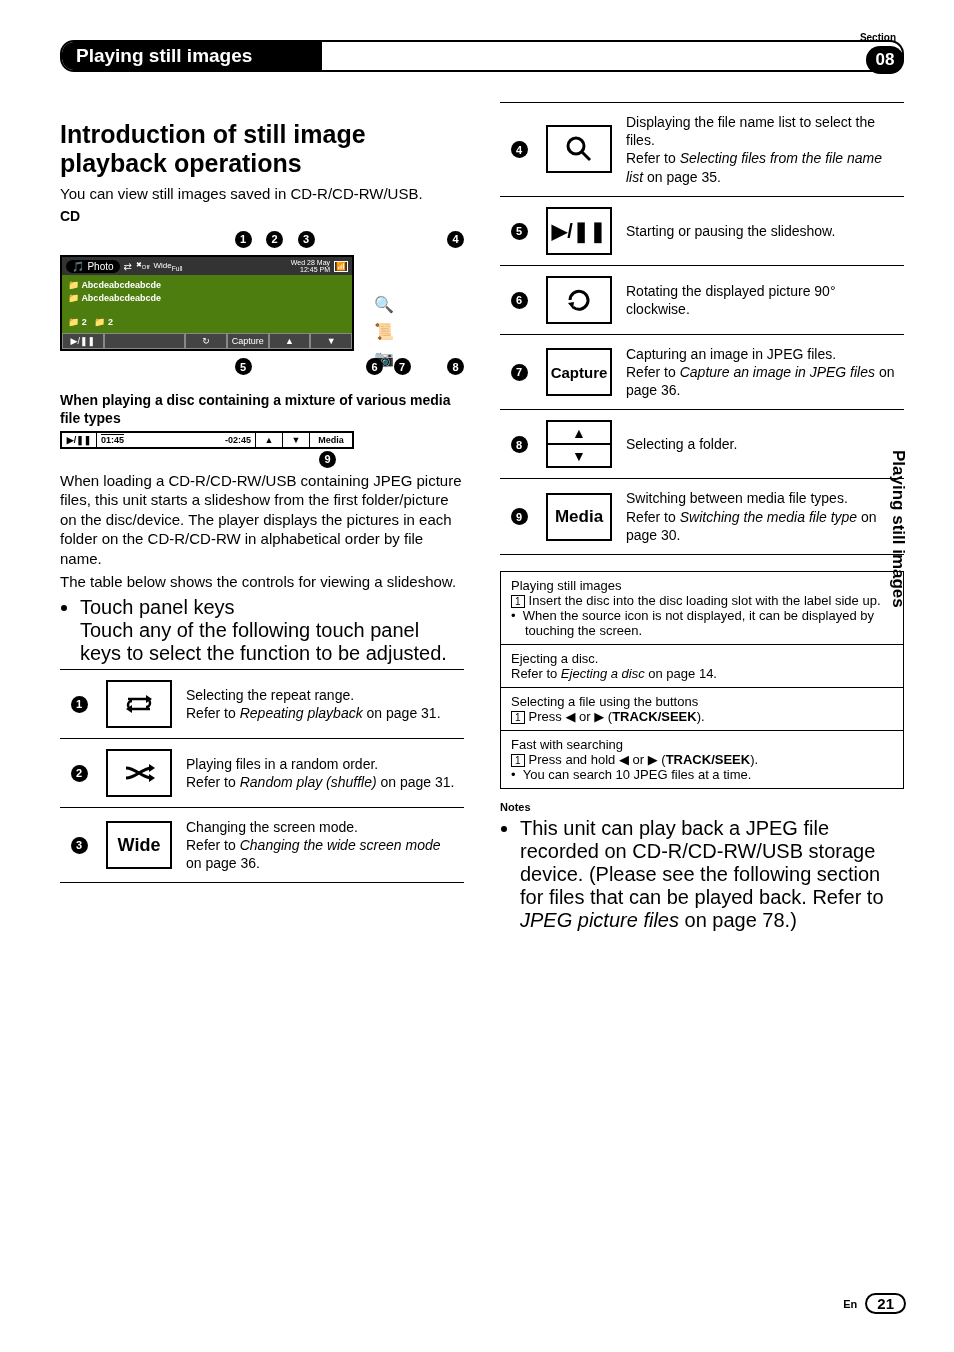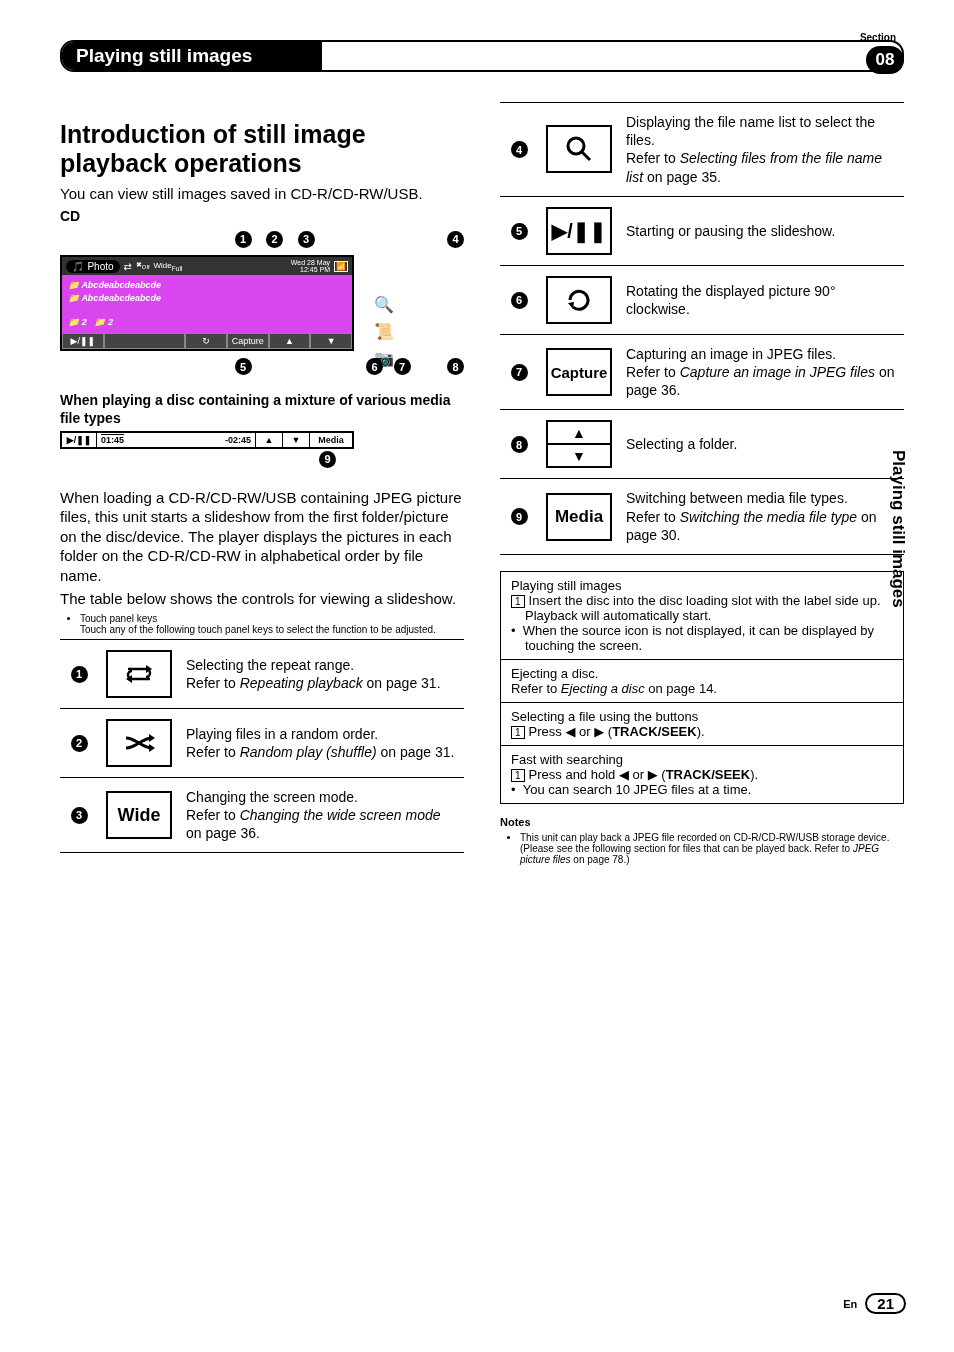--- a/index.html
+++ b/index.html
@@ -47,31 +47,31 @@
   h2 { font-size: 25px; margin: 18px 0 6px 0; line-height: 1.15; font-weight: bold; }
   p { font-size: 15px; line-height: 1.3; margin: 4px 0; }
   .small-bold { font-weight: bold; font-size: 14px; }
   .ui-screenshot {
     border: 2px solid #000; width: 290px;
     background: #fff; font-size: 10px;
     margin: 6px 0;
   }
   .ui-topbar { display: flex; align-items: center; background: #333; color:#fff; padding: 2px 4px; gap: 4px;}
   .ui-topbar .pill { background:#000; border-radius:8px; padding:1px 6px; display:flex; align-items:center; gap:3px;}
-  .ui-body { background: #d946ef; color:#fff; padding: 4px 6px; font-weight: bold; font-size:9px; line-height:1.4;font-style:italic;}
+  .ui-body { background: #4d7c0f; color:#fff; padding: 4px 6px; font-weight: bold; font-size:9px; line-height:1.4;}
   .ui-btnrow { display:flex; background:#222; }
   .ui-btn { border:1px solid #888; background:#444; color:#fff; flex:1; text-align:center; padding:2px 0; font-size:9px; }
   .circle-num {
     display: inline-flex; width: 17px; height: 17px; border-radius: 50%;
     background: #000; color: #fff; font-size: 11px; font-weight: bold;
     align-items: center; justify-content: center;
   }
   .callout-row { text-align: right; position: relative; height: 20px;}
   ul.bullets { margin: 4px 0; padding-left: 20px; }
-  ul.bullets li { font-size: 10px; margin: 2px 0; }
+  ul.bullets li { font-size: 20px; margin: 2px 0; }
   table.controls { border-collapse: collapse; width: 100%; }
   table.controls td { border-top: 1px solid #000; padding: 10px 6px; vertical-align: middle; font-size: 14px; }
   table.controls tr:last-child td { border-bottom: 1px solid #000; }
   table.controls td.num { width: 26px; text-align:center; }
   table.controls td.iconcell { width: 70px; text-align:center; }
   .icon-box { border: 2px solid #000; width: 62px; height: 44px; display:inline-flex; align-items:center; justify-content:center; font-weight:bold; }
   .icon-box.split { flex-direction: column; }
   .icon-box.split > div { flex:1; display:flex; align-items:center; justify-content:center; width:100%; }
   .icon-box.split > div:first-child { border-bottom: 2px solid #000; }
   .desc { font-size: 14px; line-height: 1.3; }
@@ -171,21 +171,21 @@
       <div style="flex:2; position:relative;">
         <span style="text-decoration:overline">01:45</span>
         <span style="float:right">-02:45</span>
       </div>
       <div style="width:18px;text-align:center">▲</div>
       <div style="width:18px;text-align:center">▼</div>
       <div style="width:34px;text-align:center">Media</div>
     </div>
     <div style="text-align:right; width:290px;"><span class="circle-num" style="margin-right:14px">9</span></div>
 
-    <p style="margin-top:20px">When loading a CD-R/CD-RW/USB containing JPEG picture files, this unit starts a slideshow from the first folder/picture on the disc/device. The player displays the pictures in each folder on the CD-R/CD-RW in alphabetical order by file name.</p>
+    <p style="margin-top:3px">When loading a CD-R/CD-RW/USB containing JPEG picture files, this unit starts a slideshow from the first folder/picture on the disc/device. The player displays the pictures in each folder on the CD-R/CD-RW in alphabetical order by file name.</p>
     <p>The table below shows the controls for viewing a slideshow.</p>
     <ul class="bullets">
       <li>
         <span>Touch panel keys</span><br>
         <span>Touch any of the following touch panel keys to select the function to be adjusted.</span>
       </li>
     </ul>
 
     <table class="controls">
       <tbody>
@@ -264,21 +264,20 @@
         <td class="iconcell"><span class="icon-box" style="font-size:17px">Media</span></td>
         <td class="desc"><span>Switching between media file types.<br>Refer to </span><em>Switching the media file type</em><span> on page 30.</span></td>
       </tr>
     </tbody>
       </table>
 
     <div class="box-section" style="margin-top:16px">
       <div class="cell">
         <div>Playing still images</div>
         <div style="padding-left:14px; text-indent:-14px"><span class="step-num">1</span><span>Insert the disc into the disc loading slot with the label side up.</span></div>
-        <div style="padding-left:14px">Playback will automatically start.</div>
         <div style="padding-left:14px; text-indent:-14px">•&nbsp;&nbsp;<span>When the source icon is not displayed, it can be displayed by touching the screen.</span></div>
       </div>
       <div class="cell">
         <div>Ejecting a disc.</div>
         <div><span>Refer to </span><em>Ejecting a disc</em><span> on page 14.</span></div>
       </div>
       <div class="cell">
         <div>Selecting a file using the buttons</div>
         <div><span class="step-num">1</span><span>Press </span>◀<span> or </span>▶ (<b>TRACK/SEEK</b>).</div>
       </div>

